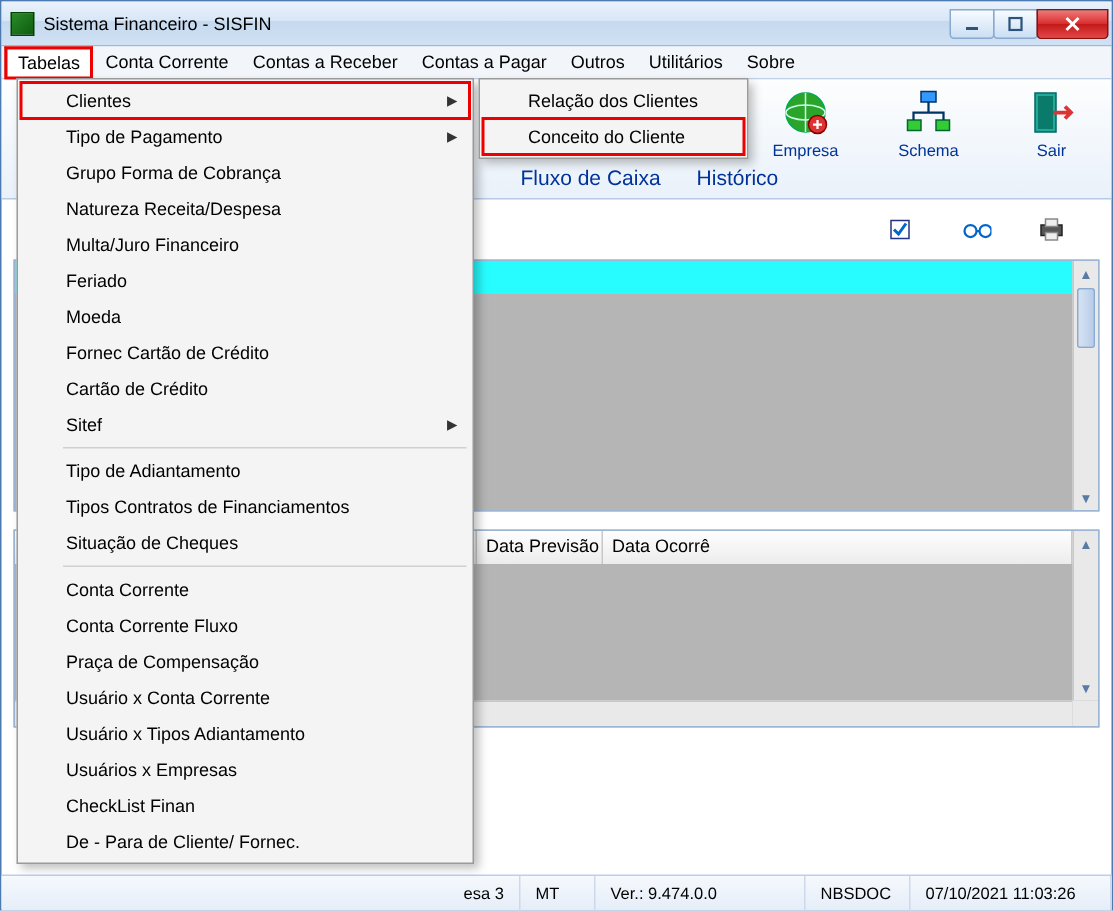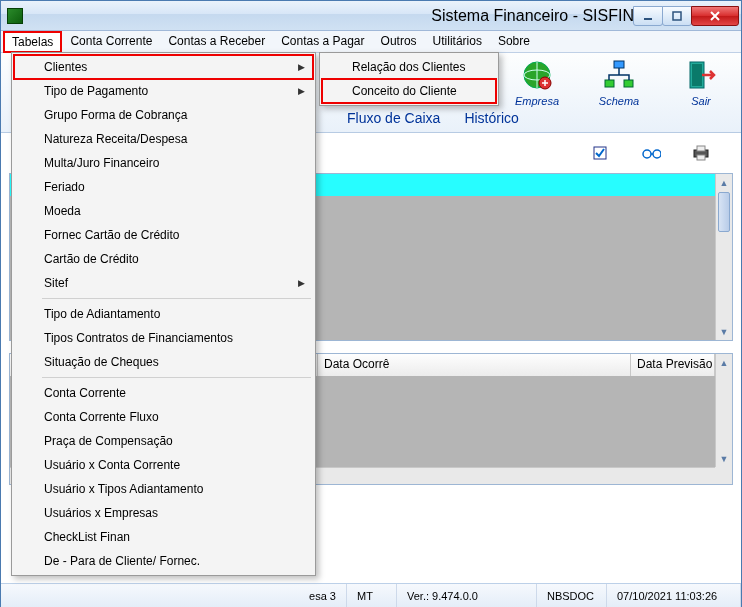--- a/index.html
+++ b/index.html
@@ -20,21 +20,21 @@
     display: flex;
     align-items: center;
     padding: 0 2px 0 6px;
     border-bottom: 1px solid #a0b8d8;
   }
   .titlebar .app-icon {
     width: 16px; height: 16px; margin-right: 6px;
     background: linear-gradient(135deg,#2a8a2a,#0d5d0d);
     border: 1px solid #063f06;
   }
-  .titlebar .title { flex:1; color:#000; font-size:16px;text-align:right; }
+  .titlebar .title { flex:1; color:#000; font-size:12px; }
   .win-btns { display:flex; gap:0; }
   .win-btn {
     width: 30px; height: 20px; margin-left: -1px;
     background: linear-gradient(to bottom,#f7fbff,#cbdff4);
     border: 1px solid #8aa9d0;
     display:flex; align-items:center; justify-content:center;
     font-size:11px; color:#2d537d;
     border-radius: 0 0 3px 3px;
   }
   .win-btn.close {
@@ -68,21 +68,21 @@
 
   
   .toolbar {
     height: 80px;
     background: linear-gradient(to bottom,#fdfefe,#e9f1fa);
     border-bottom:1px solid #b7cbe3;
     position:relative;
   }
   .tool-btns {
     position:absolute; right:8px; top:4px;
-    display:flex; gap:18px;font-style:italic;
+    display:flex; gap:18px;
   }
   .tool-btn { text-align:center; width:64px; color:#003399; font-size:11px; }
   .tool-btn .ticon {
     width:36px; height:36px; margin:0 auto 2px;
     display:flex; align-items:center; justify-content:center;
     font-size:28px;
   }
   .tool-labels-left {
     position:absolute; left:346px; bottom:6px;
     display:flex; gap:24px; color:#003399; font-size:14px;
@@ -310,22 +310,22 @@
   </div>
 </div>
 
 <div class="panel2">
   <div class="headerrow">
     <div class="hcell" style="width:28px">co</div>
     <div class="hcell" style="width:52px">Cheque</div>
     <div class="hcell" style="width:44px">Tp.CH</div>
     <div class="hcell" style="width:80px">Data Entrada</div>
     <div class="hcell" style="width:104px">Data Vencimento</div>
+    <div class="hcell" style="width:84px">Data Previsão</div>
     <div class="hcell" style="flex:1">Data Ocorrê</div>
-    <div class="hcell" style="width:84px">Data Previsão</div>
   </div>
   <div class="vscroll">
     <div class="arrow top">▲</div>
     <div class="arrow bot">▼</div>
   </div>
   <div class="hscroll"></div>
   <div class="corner"></div>
 </div>
 
 <div class="statusbar">

